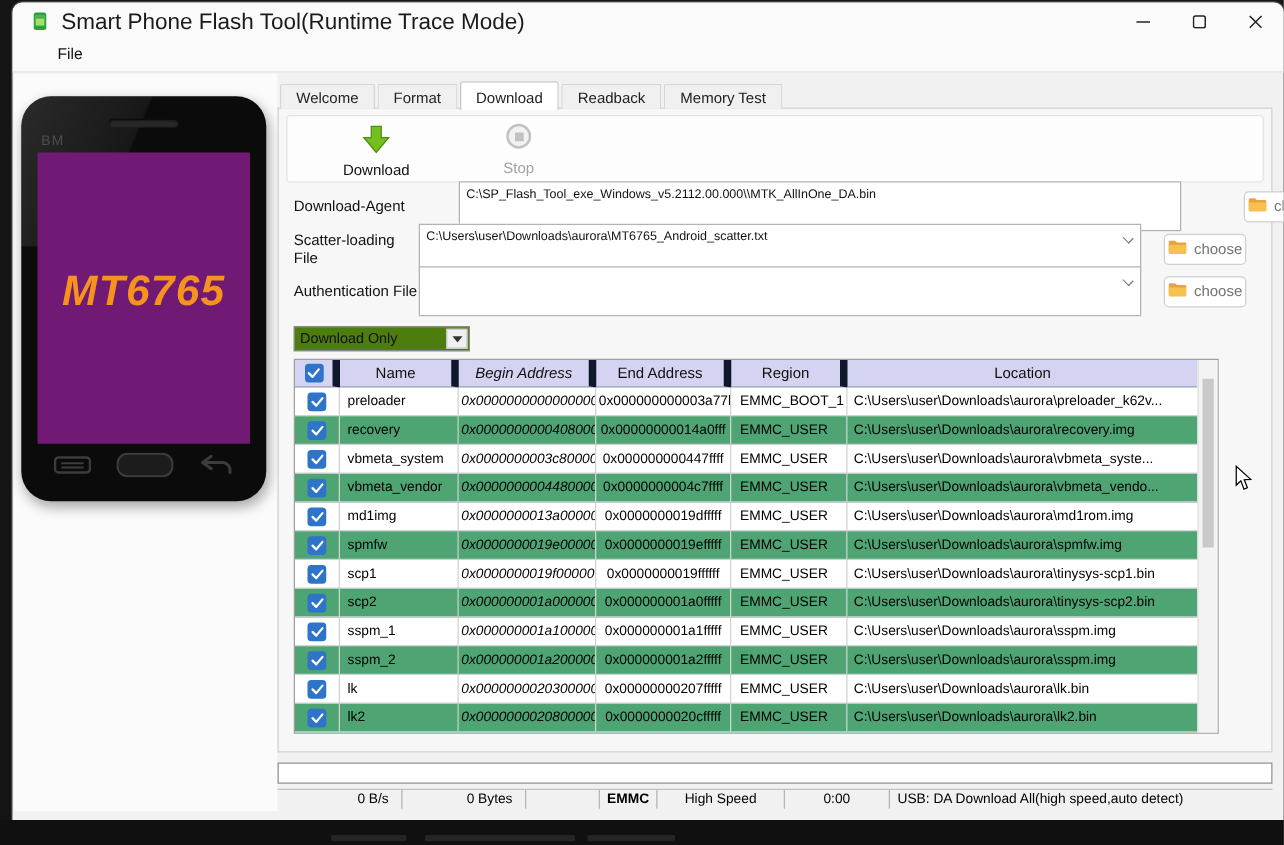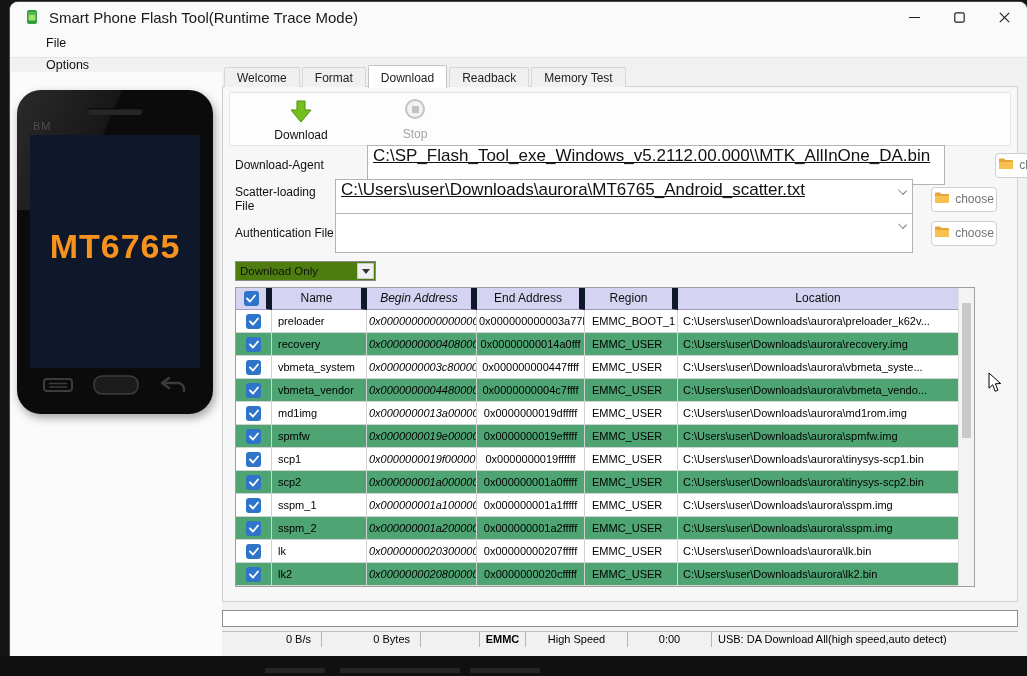--- a/index.html
+++ b/index.html
@@ -5,39 +5,39 @@
   * { margin:0; padding:0; box-sizing:border-box; }
   html,body { width:1027px; height:676px; overflow:hidden; }
   body { font-family:"Liberation Sans", sans-serif; background:#141414; position:relative; }
 
   .window { position:absolute; left:10px; top:2px; width:1017px; height:654px;
             background:#f1f1f1; border-radius:8px 8px 0 0; box-shadow:0 0 0 1px #4a4a4a; overflow:hidden; }
 
   
   .titlebar { position:absolute; left:0; top:0; width:100%; height:30px; background:#fafafa; display:flex; align-items:center; }
   .app-icon { margin-left:14px; width:16px; height:16px; display:inline-block; }
-  .title { margin-left:9px; font-size:15px; color:#1a1a1a; }
+  .title { margin-left:9px; font-size:18px; color:#1a1a1a; }
   .win-controls { position:absolute; right:0; top:0; height:30px; display:flex; }
   .wc { width:45px; height:30px; display:flex; align-items:center; justify-content:center; }
 
   
   .menubar { position:absolute; left:0; top:30px; width:100%; height:26px; background:#fafafa;
              border-bottom:1px solid #e4e4e4; display:flex; align-items:flex-start; padding-left:25px;flex-direction:column; }
   .menu-item { font-size:12.5px; color:#111; padding:4px 11px; }
 
   
-  .left-panel { position:absolute; left:1px; top:70px; width:211px; height:590px; background:#fbfbfb; }
+  .left-panel { position:absolute; left:1px; top:57px; width:211px; height:590px; background:#fbfbfb; }
   .phone { position:absolute; left:6px; top:18px; width:196px; height:324px; background:#0b0b0b;
            border-radius:24px; box-shadow:2px 4px 10px rgba(0,0,0,.35); overflow:hidden; }
   .phone::before { content:""; position:absolute; left:0; top:0; width:100%; height:120px;
            background:linear-gradient(113deg, rgba(255,255,255,.13) 0%, rgba(255,255,255,.05) 42%, rgba(255,255,255,0) 43%); }
   .earpiece { position:absolute; left:70px; top:18px; width:56px; height:7px; background:#272727; border-radius:4px;
            box-shadow:inset 0 1px 2px #000; }
   .bm-label { position:absolute; left:16px; top:30px; font-size:11px; color:#4d4d4d; letter-spacing:1px; }
-  .screen { position:absolute; left:13px; top:45px; width:170px; height:233px; background:#0f172a; }
+  .screen { position:absolute; left:13px; top:45px; width:170px; height:233px; background:#701a75;font-style:italic; }
   .chip-label { position:absolute; left:0; top:92px; width:100%; text-align:center; font-size:34px; font-weight:bold;
            color:var(--phone-orange,#f6921e); letter-spacing:1px; }
   .phone-btns { position:absolute; left:0; bottom:14px; width:100%; height:26px; display:flex; align-items:center; justify-content:space-between; padding:0 26px; }
 
   
   .tabs { position:absolute; left:214px; top:62px; height:23px; display:flex; align-items:flex-end; z-index:3; }
   .tab { font-size:12px; color:#222; background:#f0f0f0; border:1px solid #d6d6d6; border-bottom:none;
          border-radius:2px 2px 0 0; padding:3px 12px 4px 12px; margin-right:2px; height:20px; }
   .tab.active { background:#ffffff; height:23px; padding-top:5px; margin-bottom:-1px; border-color:#c4c4c4; }
 
@@ -54,21 +54,21 @@
   .btn-stop { left:142px; }
   .stop-circle { width:20px; height:20px; border-radius:50%; border:2px solid #c2c2c2; background:#f2f2f2;
                  display:flex; align-items:center; justify-content:center; }
   .stop-square { width:7px; height:7px; background:#c2c2c2; }
 
   
   .frow { position:absolute; left:12px; height:24px; display:flex; align-items:center; }
   .frow.r1 { top:66px;gap:32px; } .frow.r2 { top:100px; } .frow.r3 { top:134px; }
   .flabel { width:100px; font-size:12px; color:#111; }
   .finput { position:relative; width:578px; height:40px; background:#fff; border:1px solid #b3b3b3;
-            font-size:17px; color:#111; line-height:20px; padding:0 18px 0 5px; white-space:nowrap; overflow:hidden;text-decoration:underline; }
+            font-size:10px; color:#111; line-height:20px; padding:0 18px 0 5px; white-space:nowrap; overflow:hidden; }
   .finput.plain { padding-right:5px; }
   .chev { position:absolute; right:5px; top:7px; width:8px; height:8px; }
   .chev::before { content:""; position:absolute; left:0; top:0; width:6px; height:6px;
                   border-right:1.4px solid #7a7a7a; border-bottom:1.4px solid #7a7a7a; transform:rotate(45deg) scale(1,.8); }
   .choose-btn { margin-left:18px; width:66px; height:25px; background:#fff; border:1px solid #cfcfcf; border-radius:4px;
                 display:flex; align-items:center; justify-content:center; gap:5px; font-size:12px; color:#737373; }
 
   
   .mode-select { position:absolute; left:12px; top:174px; width:141px; height:20px; background:#4d7c0f;
                  border:1px solid #8a8a8a; font-size:11.5px; color:#111; line-height:18px; padding-left:4px; }

